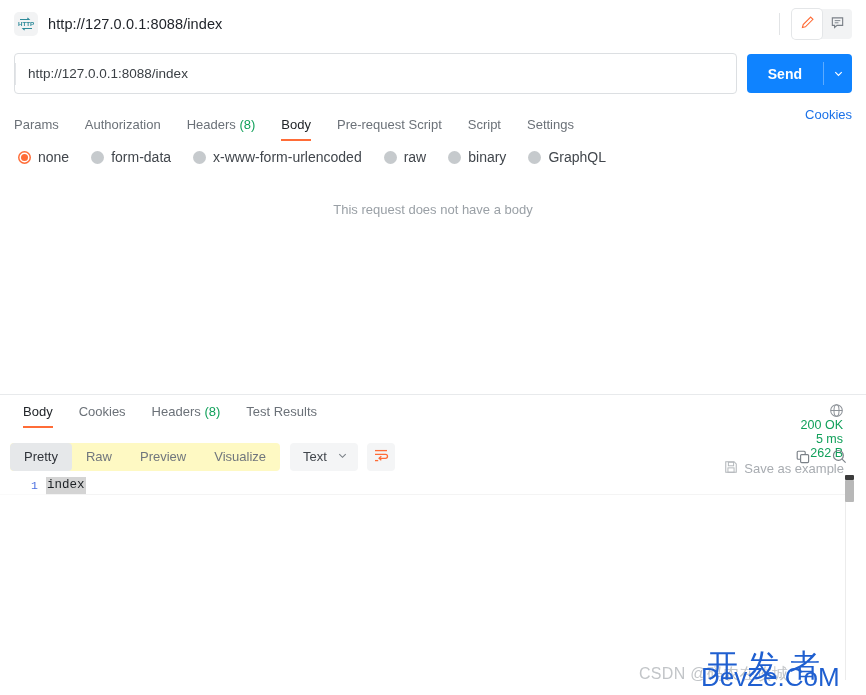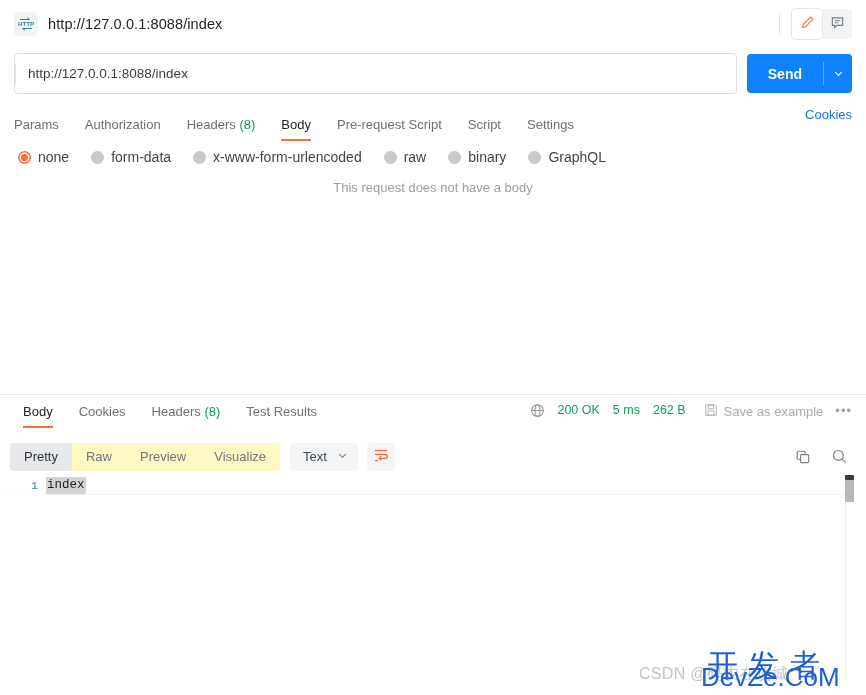--- a/index.html
+++ b/index.html
@@ -243,21 +243,21 @@
   .radio.sel { background: #ffffff; box-shadow: inset 0 0 0 1.5px #ff6c37; }
   .radio.sel::after {
     content: "";
     width: 7px; height: 7px;
     border-radius: 50%;
     background: #ff6c37;
   }
 
   .no-body {
     position: absolute;
-    left: 0; top: 180px;
+    left: 0; top: 202px;
     width: 866px;
     text-align: center;
     font-size: 13px;
     color: #9aa0a6;
   }
 
   
   .pane-divider {
     position: absolute;
     left: 0; top: 394px;
@@ -288,23 +288,24 @@
   .restab.active::after {
     content: "";
     position: absolute;
     left: 0; right: 0; bottom: 0;
     height: 2px;
     background: #ff6c37;
   }
   .res-meta {
     margin-left: auto;
     display: flex;
-    align-items: flex-start;
+    align-items: flex-end;
     gap: 0;
     padding-top: 1px;
+    flex-direction: column;
   }
   .meta-globe { margin-right: 12px; display: flex; align-items: center; cursor: pointer; }
   .meta-txt {
     font-size: 12.5px;
     color: #10a05a;
     margin-right: 13px;
     white-space: nowrap;
   }
   .save-example {
     display: flex;

